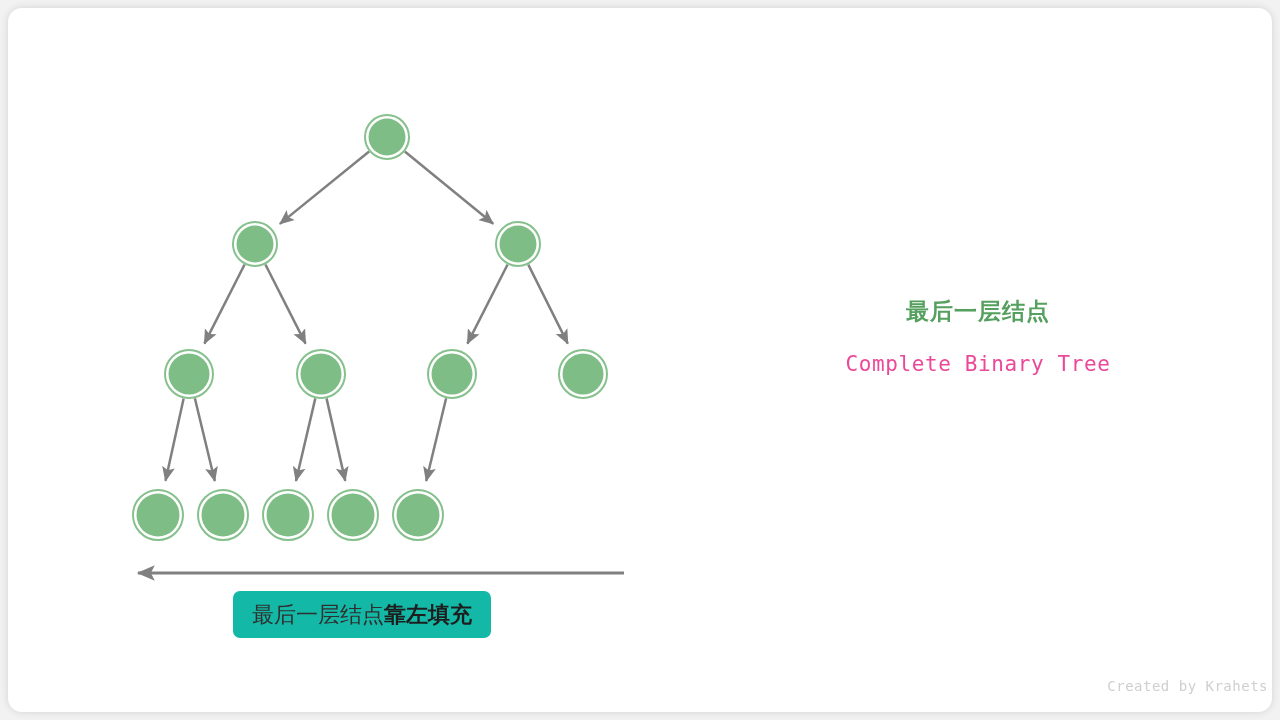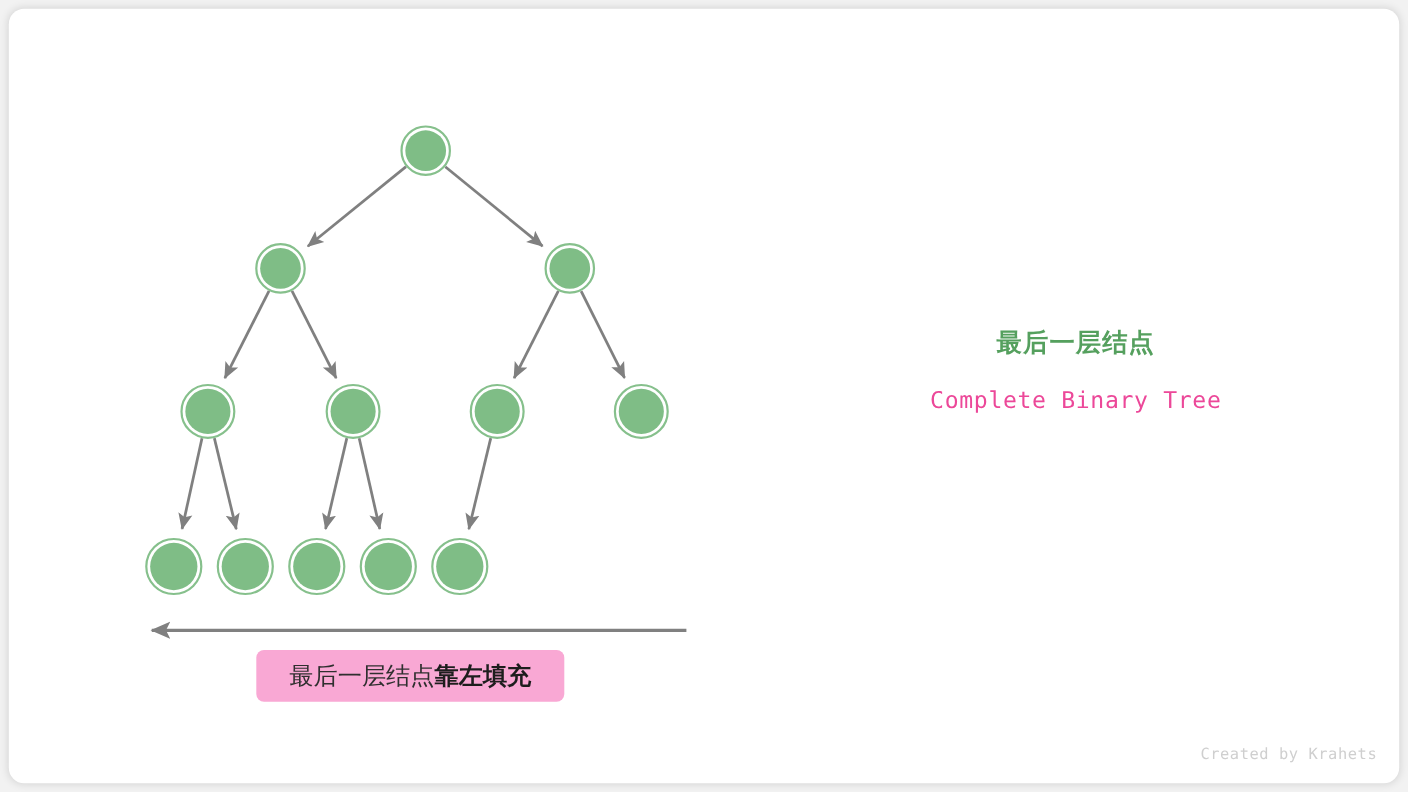--- a/index.html
+++ b/index.html
@@ -62,38 +62,38 @@
     color: #ec4899;
     letter-spacing: 0.6px;
     margin-top: 26px;
   }
 
   
   #caption-pill {
     position: absolute;
     left: 225px;
     top: 583px;
-    background: #f9a8d4;
+    background: #14b8a6;
     border-radius: 7px;
-    padding: 11px 30px;
+    padding: 11px 19px;
     font-family: "Liberation Sans", "DejaVu Sans", sans-serif;
     font-size: 22px;
     color: #2f2f2f;
     white-space: nowrap;
     line-height: 1.15;
   }
   #caption-pill .strong {
     font-weight: bold;
     color: #1d1d1d;
   }
 
   
   #watermark {
     position: absolute;
-    right: 20px;
+    right: 4px;
     bottom: 18px;
     font-family: "DejaVu Sans Mono", "Liberation Mono", monospace;
     font-size: 14px;
     color: #cfcfcf;
     letter-spacing: 0.5px;
   }
 </style>
 </head>
 <body>
 

